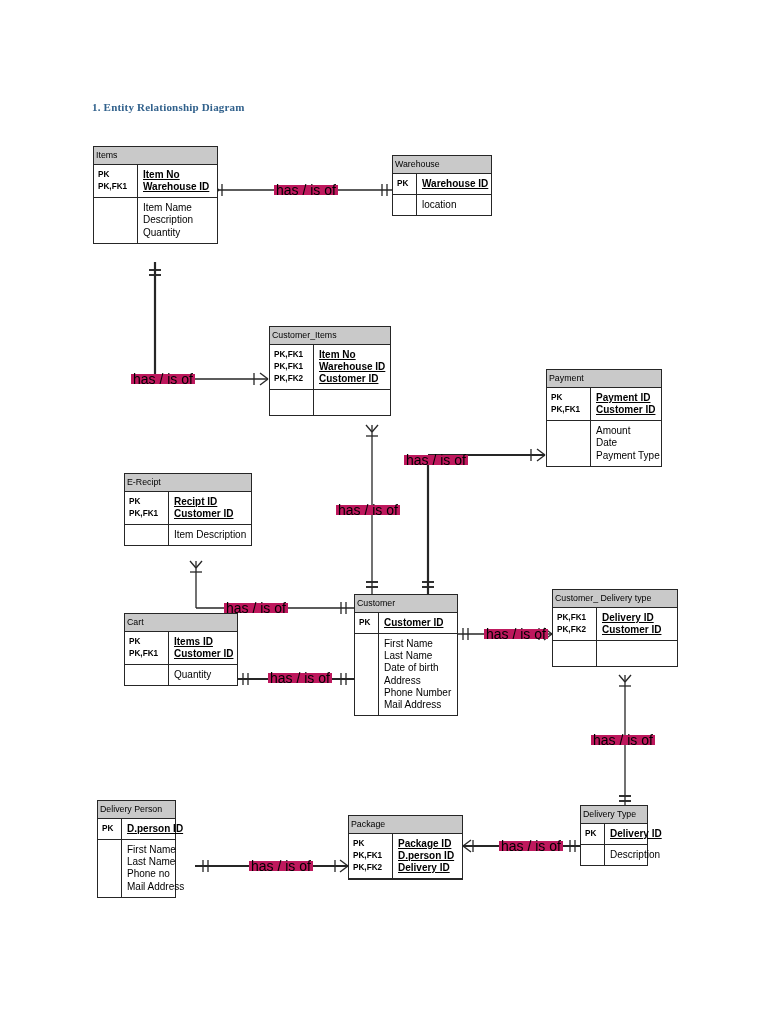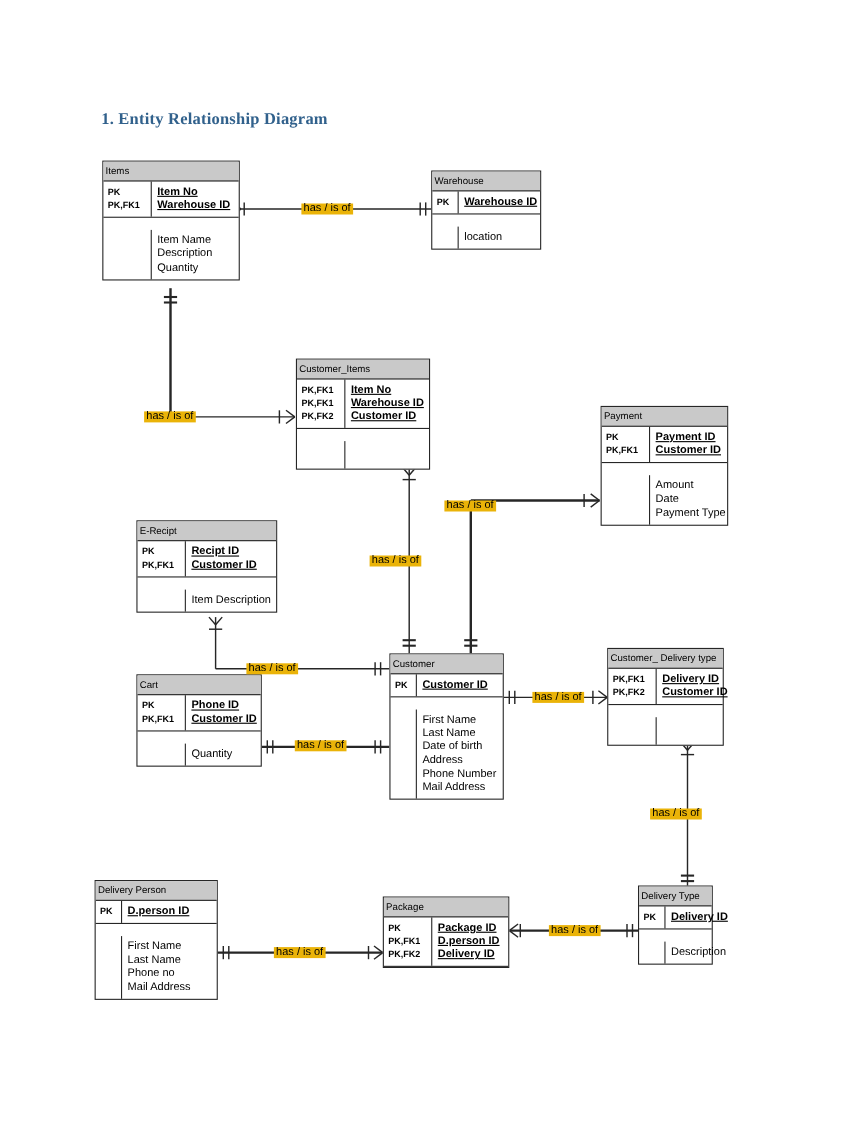--- a/index.html
+++ b/index.html
@@ -4,21 +4,21 @@
 <style>
   html,body{margin:0;padding:0;background:#ffffff;}
   body{width:768px;height:1024px;position:relative;
        font-family:"Liberation Sans",sans-serif;}
   #canvas{position:absolute;left:0;top:0;width:768px;height:1024px;}
 
   
   .doc-title{
     position:absolute;left:92px;top:101px;
     font-family:"Liberation Serif",serif;
-    font-size:15px;font-weight:bold;color:#31618c;
+    font-size:11px;font-weight:bold;color:#31618c;
     letter-spacing:.2px;white-space:nowrap;
   }
 
   
   .entity{
     position:absolute;
     border:1.3px solid #262626;
     background:#ffffff;
     box-sizing:border-box;
     font-size:8.6px;
@@ -34,21 +34,21 @@
     padding:4px 2px 4px 2px;
     box-sizing:border-box;
     white-space:nowrap;
     overflow:hidden;
   }
   .ent-sec{
     display:flex;
     box-sizing:border-box;
     border-bottom:1.3px solid #262626;
   }
-  .ent-sec.last{border-bottom:none;margin-top:11px;}
+  .ent-sec.last{border-bottom:none;}
   .col-key{
     box-sizing:border-box;
     border-right:1.3px solid #262626;
     padding:4px 3px 4px 4px;
     font-weight:bold;
     font-size:8.2px;
     line-height:12.2px;
     white-space:nowrap;
     flex:0 0 auto;
   }
@@ -59,23 +59,23 @@
     line-height:12.2px;
     white-space:nowrap;
     flex:1 1 auto;
   }
   .col-attr .pk-attr{font-weight:bold;text-decoration:underline;display:block;}
   .col-attr .plain-attr{display:block;}
 
   
   .rel-label{
     position:absolute;
-    font-size:10px;
+    font-size:14px;
     color:#000;
-    background:#eab308;
+    background:#be185d;
     white-space:nowrap;
     padding:0 2px;
     line-height:10px;
   }
 </style>
 </head>
 <body>
 
 <svg id="canvas" viewBox="0 0 768 1024" xmlns="http://www.w3.org/2000/svg">
   <g stroke="#262626" fill="none" stroke-linecap="butt">
@@ -318,21 +318,21 @@
       <span class="plain-attr">First Name</span>
       <span class="plain-attr">Last Name</span>
       <span class="plain-attr">Date of birth</span>
       <span class="plain-attr">Address</span>
       <span class="plain-attr">Phone Number</span>
       <span class="plain-attr">Mail Address</span>
     </div>
   </div>
 </div>
 
-<div class="entity" style="left:552px;top:589px;width:106px;">
+<div class="entity" style="left:552px;top:589px;width:126px;">
   <div class="ent-header">Customer_ Delivery type</div>
   <div class="ent-sec">
     <div class="col-key" style="width:44px;">
       <span>PK,FK1</span><br>
       <span>PK,FK2</span>
     </div>
     <div class="col-attr">
       <span class="pk-attr">Delivery ID</span>
       <span class="pk-attr">Customer ID</span>
     </div>
@@ -344,33 +344,33 @@
 </div>
 
 <div class="entity" style="left:124px;top:613px;width:114px;">
   <div class="ent-header">Cart</div>
   <div class="ent-sec">
     <div class="col-key" style="width:44px;">
       <span>PK</span><br>
       <span>PK,FK1</span>
     </div>
     <div class="col-attr">
-      <span class="pk-attr">Phone ID</span>
+      <span class="pk-attr">Items ID</span>
       <span class="pk-attr">Customer ID</span>
     </div>
   </div>
   <div class="ent-sec last">
     <div class="col-key" style="width:44px;">&nbsp;</div>
     <div class="col-attr">
       <span class="plain-attr">Quantity</span>
     </div>
   </div>
 </div>
 
-<div class="entity" style="left:86px;top:800px;width:112px;">
+<div class="entity" style="left:97px;top:800px;width:79px;">
   <div class="ent-header">Delivery Person</div>
   <div class="ent-sec">
     <div class="col-key" style="width:24px;">
       <span>PK</span>
     </div>
     <div class="col-attr">
       <span class="pk-attr">D.person  ID</span>
     </div>
   </div>
   <div class="ent-sec last">

